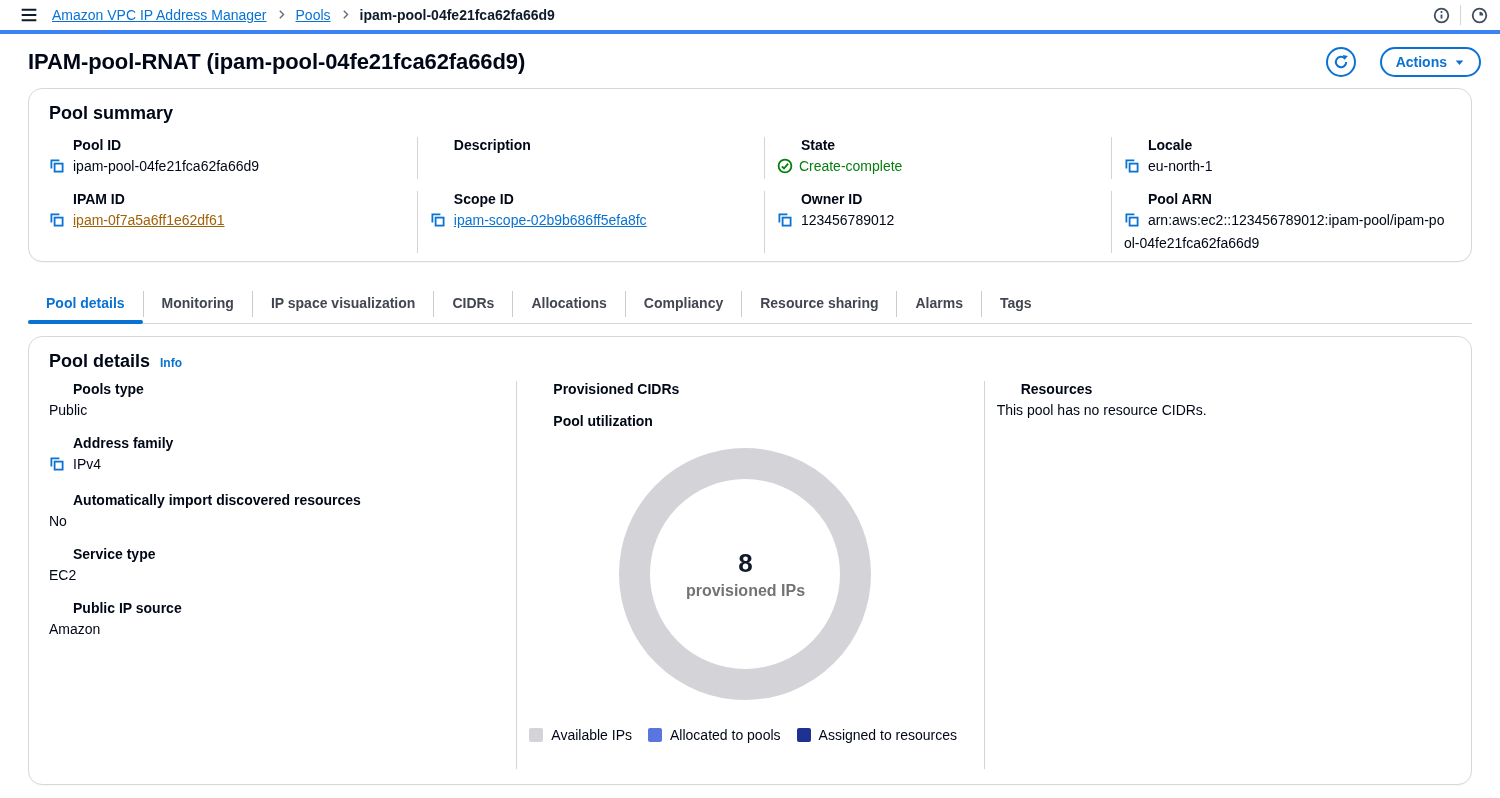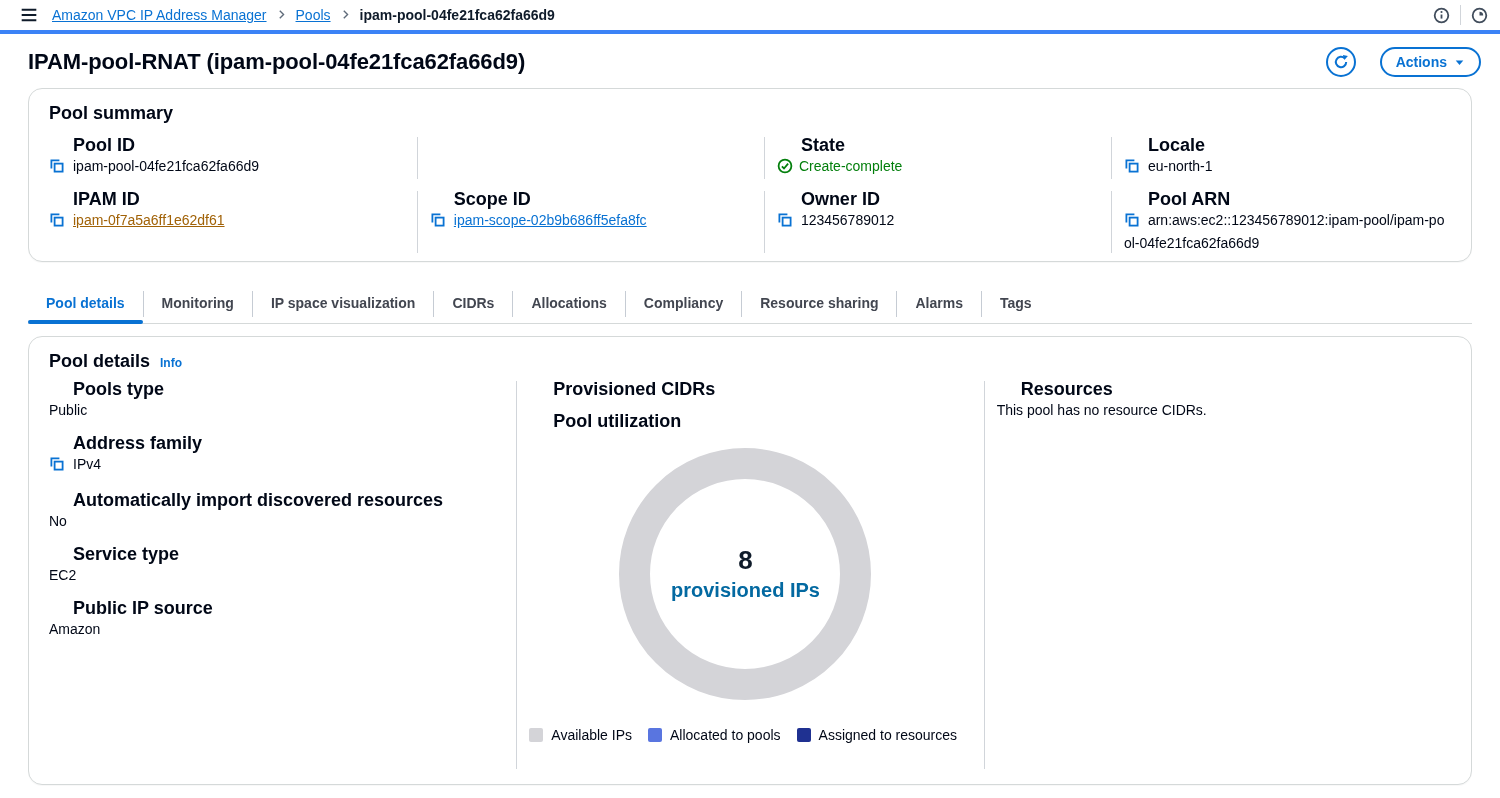--- a/index.html
+++ b/index.html
@@ -24,21 +24,21 @@
 .btn-refresh { width: 30px; height: 30px; border: 2px solid #0972d3; border-radius: 50%; background: #fff; display: flex; align-items: center; justify-content: center; cursor: pointer; }
 .btn-actions { height: 30px; border: 2px solid #0972d3; border-radius: 15px; background: #fff; color: #0972d3; font-weight: 700; font-size: 14px; padding: 0 14px; display: flex; align-items: center; gap: 7px; cursor: pointer; font-family: inherit; }
 
 
 .card { margin: 0 28px 0; border: 1px solid #d5d9d9; border-radius: 14px; background: #fff; padding: 14px 20px 8px; box-shadow: 0 1px 1px rgba(0,7,22,0.03); }
 .card-title { font-size: 18px; font-weight: 700; }
 .title-row { display: flex; align-items: baseline; gap: 10px; }
 .info-link { color: #0972d3; font-weight: 700; font-size: 12px; text-decoration: none; }
 
 
-.flabel { font-weight: 700; font-size: 18px; line-height: 17px; margin-bottom: 2px; padding-left: 24px; }
+.flabel { font-weight: 700; font-size: 14px; line-height: 17px; margin-bottom: 2px; padding-left: 24px; }
 .fvalue { font-size: 14px; line-height: 20px; color: #000716; }
 .fvalue .cicon { vertical-align: -3px; margin-right: 8px; }
 .val-link { color: #0972d3; text-decoration: underline; }
 .val-link.visited { color: #a16207; }
 .state-val { color: #037f0c; }
 .state-val .sicon { vertical-align: -3px; margin-right: 6px; }
 .break { word-break: break-all; }
 
 
 .summary-grid { margin-top: 13px; display: grid; grid-template-columns: 1.06fr 1fr 1fr 0.98fr; row-gap: 12px; }
@@ -57,21 +57,21 @@
 .details-grid { display: grid; grid-template-columns: 1fr 1fr 1fr; margin-top: 9px; }
 .dcol { min-height: 388px; }
 .dcol.divided { border-left: 1px solid #d1d5da; padding-left: 12px; }
 .dcol-a { padding-right: 18px; }
 .field { margin-bottom: 15px; }
 
 
 .donut-wrap { margin-top: 18px; display: flex; justify-content: center; padding-right: 22px; }
 .donut { width: 252px; height: 252px; border: 31px solid #d4d4d8; border-radius: 50%; display: flex; flex-direction: column; align-items: center; justify-content: center; }
 .donut-num { font-size: 26px; font-weight: 700; color: #0f1b2a; line-height: 28px; }
-.donut-label { font-size: 20px; font-weight: 700; color: #0369a1; margin-top: 5px; }
+.donut-label { font-size: 16px; font-weight: 700; color: #737373; margin-top: 5px; }
 .legend { display: flex; align-items: center; gap: 16px; margin-top: 27px; }
 .legend-item { display: flex; align-items: center; gap: 8px; font-size: 14px; }
 .swatch { width: 14px; height: 14px; border-radius: 2px; display: inline-block; }
 </style>
 </head>
 <body>
 
 <div class="topbar">
   <button class="menu-btn">
     <svg width="18" height="18" viewBox="0 0 16 16">
@@ -130,20 +130,21 @@
   <div class="summary-grid">
 
     <div class="sum-cell">
       <div class="flabel">Pool ID</div>
       <div class="fvalue"><span class="cicon"><svg width="16" height="16" viewBox="0 0 16 16" fill="none">
               <rect x="5.6" y="5.6" width="8" height="8" stroke="#0972d3" stroke-width="1.8"></rect>
               <path d="M2.4 10.4 V2.4 H10.4" stroke="#0972d3" stroke-width="1.8"></path>
             </svg></span><span>ipam-pool-04fe21fca62fa66d9</span></div>
     </div>
     <div class="sum-cell divided">
+      <div class="flabel">Description</div>
     </div>
     <div class="sum-cell divided">
       <div class="flabel">State</div>
       <div class="fvalue state-val"><span class="sicon"><svg width="16" height="16" viewBox="0 0 16 16" fill="none">
               <circle cx="8" cy="8" r="6.4" stroke="#037f0c" stroke-width="1.8"></circle>
               <path d="M4.9 8.4 L7 10.5 L11.1 5.7" stroke="#037f0c" stroke-width="1.8"></path>
             </svg></span><span>Create-complete</span></div>
     </div>
     <div class="sum-cell divided">
       <div class="flabel">Locale</div>

